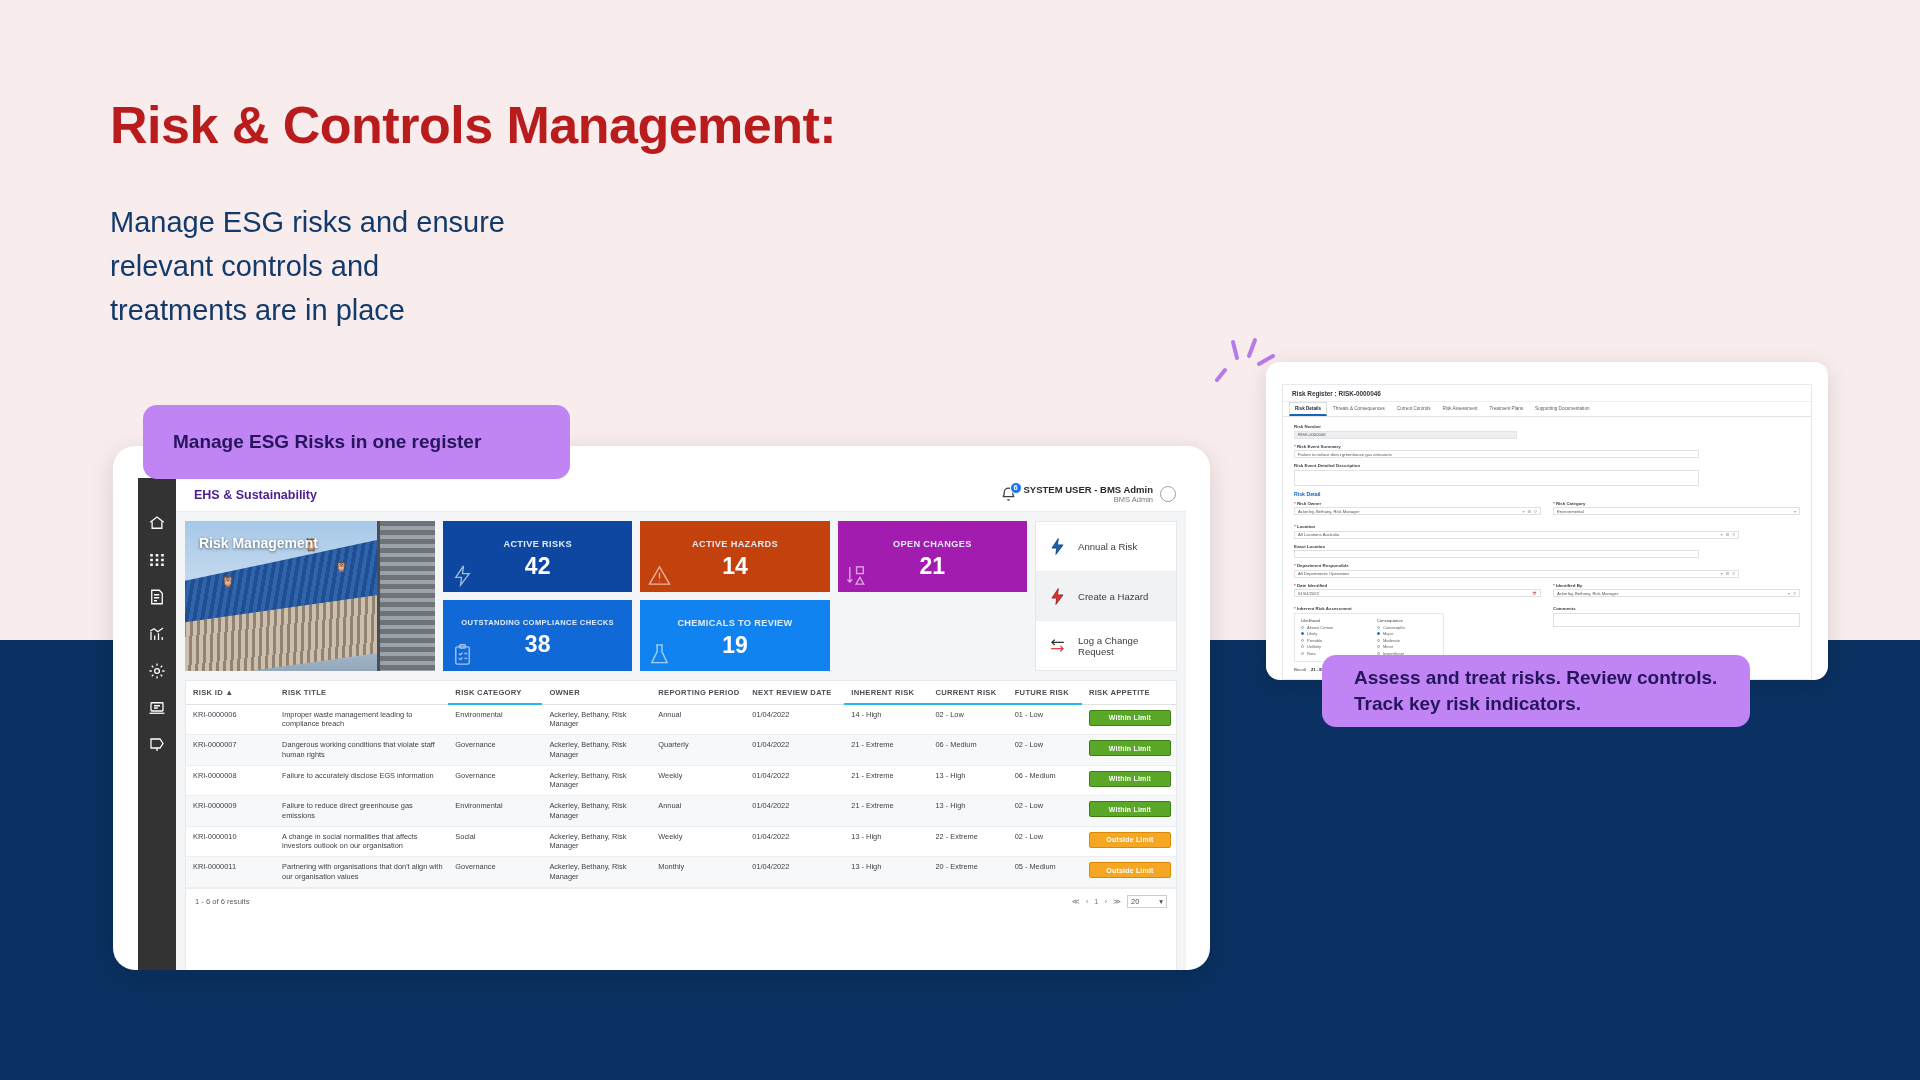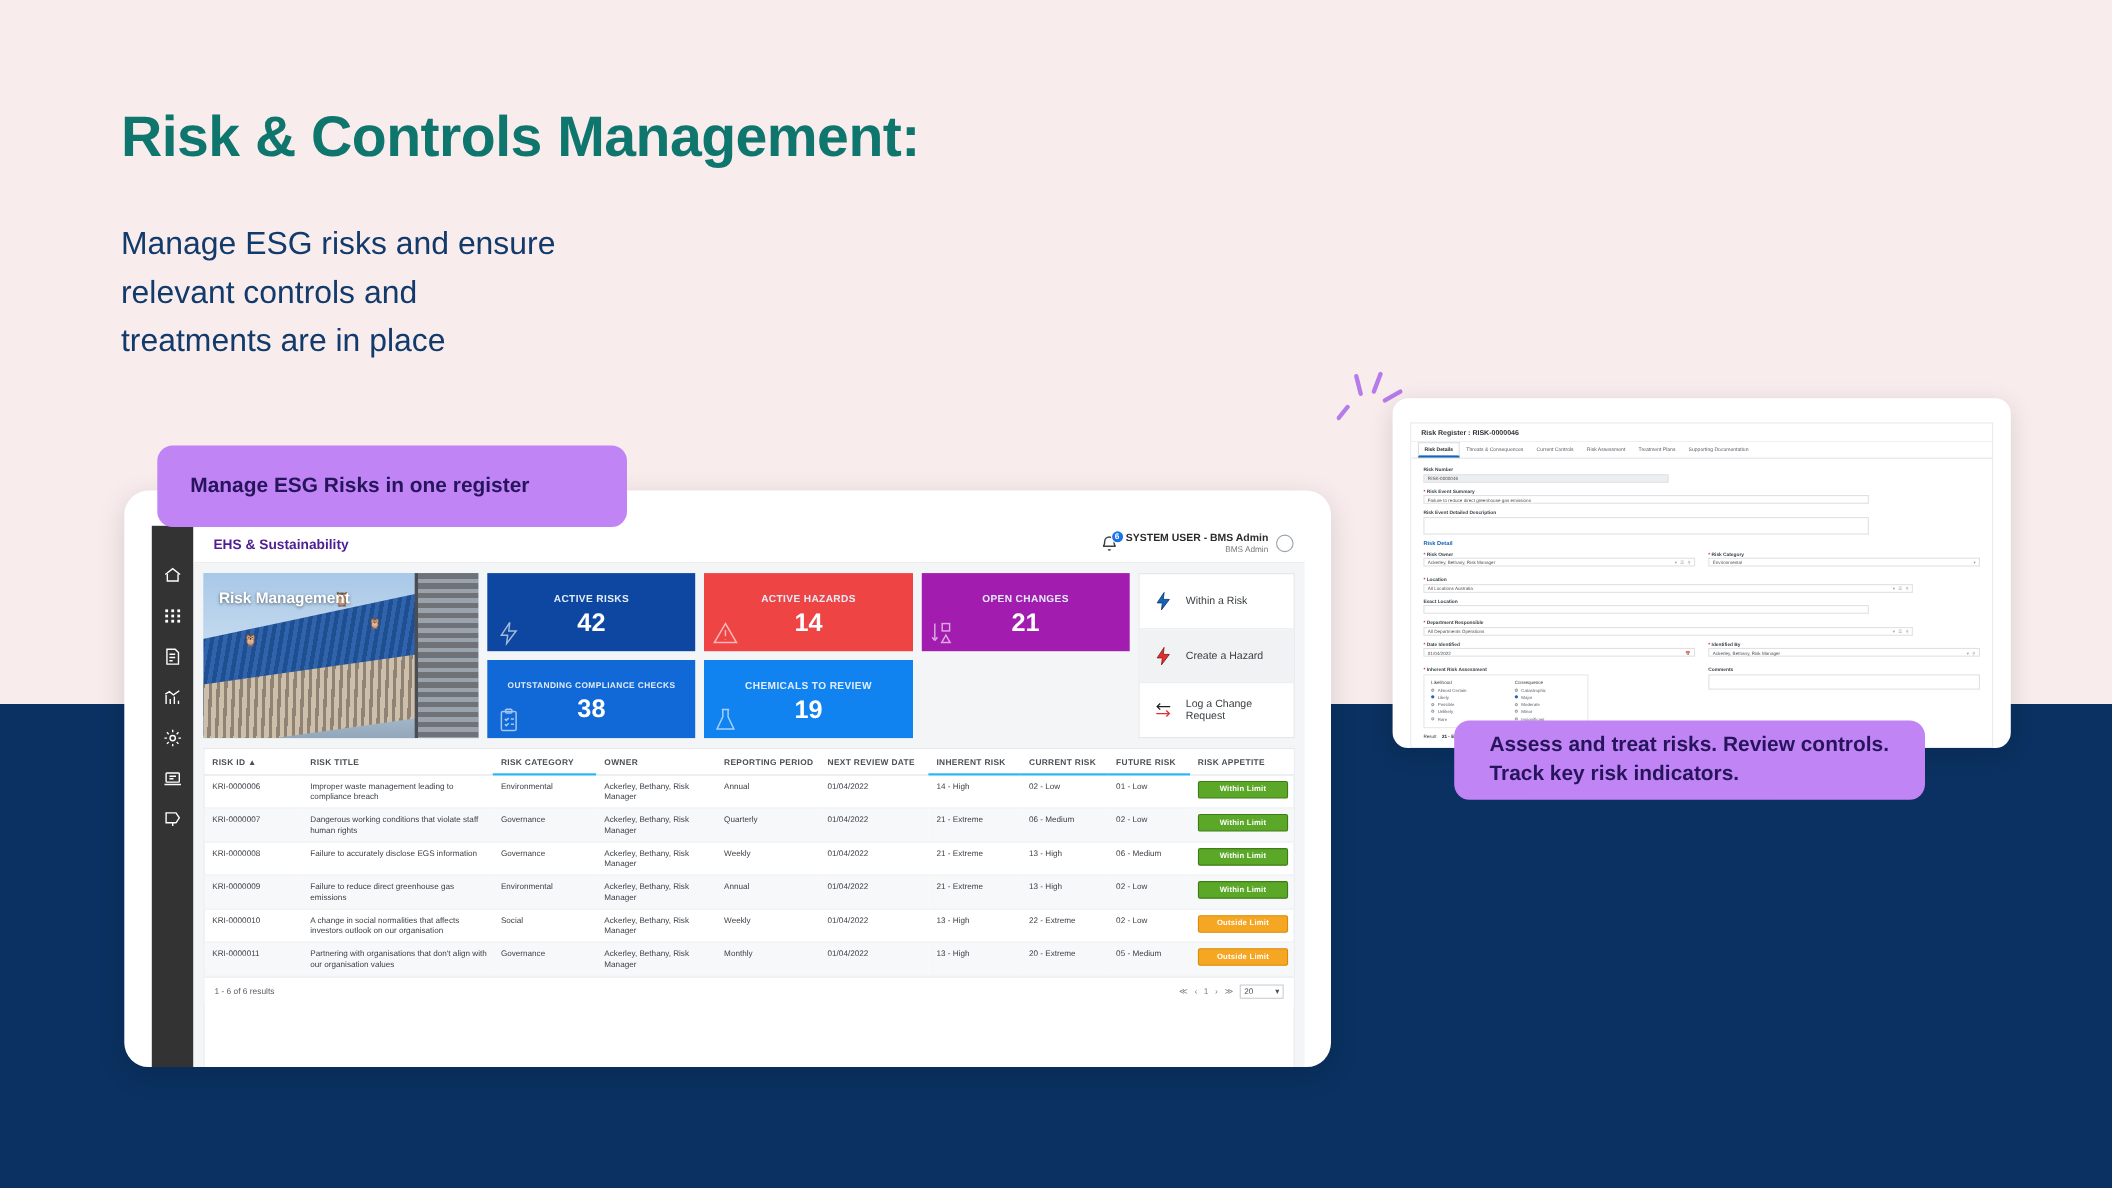--- a/index.html
+++ b/index.html
@@ -13,21 +13,21 @@
   
   .navy-band {
     position: absolute; left: 0; bottom: 0;
     width: 1920px; height: 440px;
     background: #0a3161;
   }
 
   
   .headline {
     position: absolute; left: 110px; top: 95px;
-    font-size: 52px; font-weight: 700; color: #0f766e;
+    font-size: 52px; font-weight: 700; color: #b91c1c;
     letter-spacing: -0.5px; white-space: nowrap;
   }
   .subhead {
     position: absolute; left: 110px; top: 200px;
     font-size: 29px; color: #123a6b; line-height: 1.52;
     font-weight: 400;
   }
 
   
   .callout {
@@ -312,21 +312,21 @@
           <div class="tiles-grid">
 
             <div class="kpi" style="background:#0d47a1;">
               <div class="kpi-label">ACTIVE RISKS</div>
               <div class="kpi-value">42</div>
               <svg class="kpi-icon" viewBox="0 0 24 24" fill="none" stroke="#fff" stroke-width="1.4">
                   <path d="M13 2L5 14h6l-1 8 9-12h-7l1-8z"></path>
                 </svg>
             </div>
 
-            <div class="kpi" style="background:#ef4444;">
+            <div class="kpi" style="background:#c2410c;">
               <div class="kpi-label">ACTIVE HAZARDS</div>
               <div class="kpi-value">14</div>
               <svg class="kpi-icon" viewBox="0 0 24 24" fill="none" stroke="#fff" stroke-width="1.4">
                   <path d="M12 3L1.5 21h21z"></path>
                   <path d="M12 9v6M12 17.6v.6"></path>
                 </svg>
             </div>
 
             <div class="kpi" style="background:#a21caf;">
               <div class="kpi-label">OPEN CHANGES</div>
@@ -358,21 +358,21 @@
                 </svg>
             </div>
 
           </div>
 
           <div class="actions-panel">
             <div class="action-row">
               <svg class="action-ic" viewBox="0 0 24 24" fill="#1763b6" stroke="#0e3a6b" stroke-width="1">
                   <path d="M13 2L5 14h6l-1 8 9-12h-7l1-8z"></path>
                 </svg>
-              <span>Within a Risk</span>
+              <span>Annual a Risk</span>
             </div>
             <div class="action-row alt">
               <svg class="action-ic" viewBox="0 0 24 24" fill="#e03131" stroke="#8b1a1a" stroke-width="1">
                   <path d="M13 2L5 14h6l-1 8 9-12h-7l1-8z"></path>
                 </svg>
               <span>Create a Hazard</span>
             </div>
             <div class="action-row">
               <svg class="action-ic" viewBox="0 0 24 24" fill="none" stroke-width="1.5">
                   <g stroke="#222">

